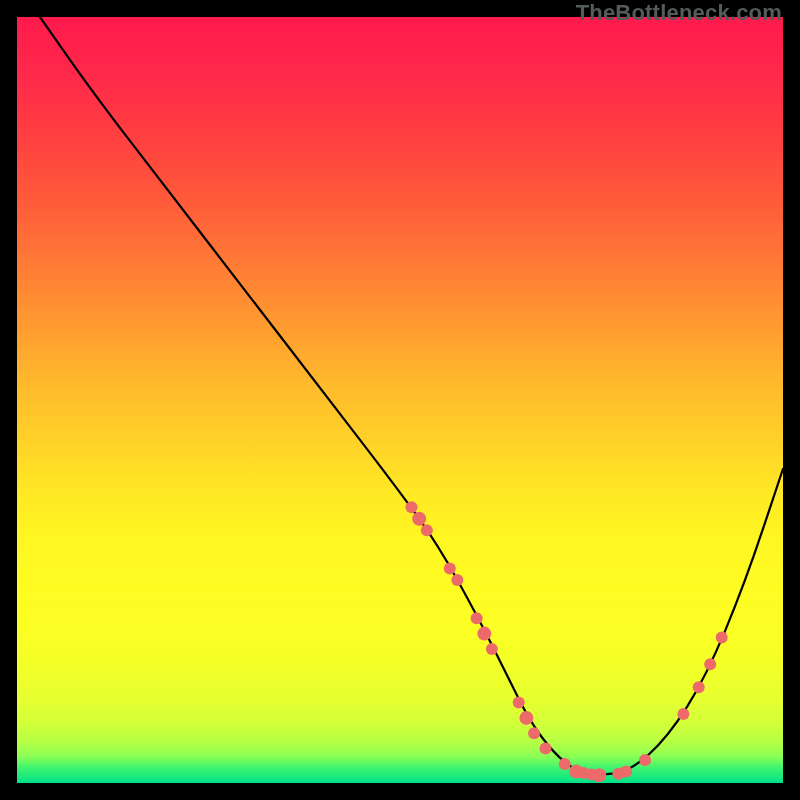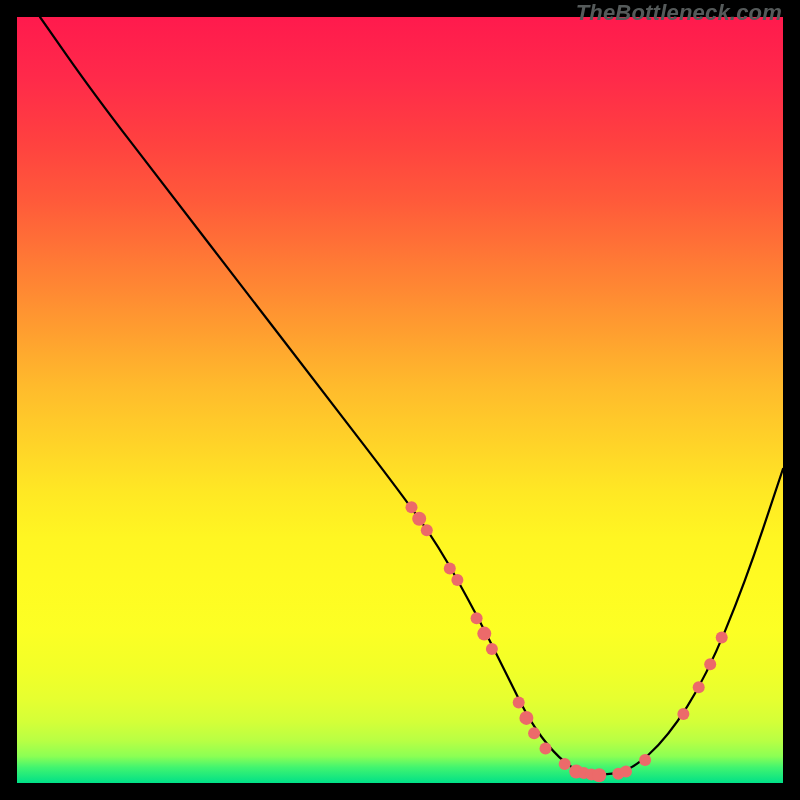--- a/index.html
+++ b/index.html
@@ -2,21 +2,20 @@
 <html><head>
 <meta charset="utf-8">
 <style>
   * { margin: 0; padding: 0; box-sizing: border-box; }
   html, body { width: 800px; height: 800px; overflow: hidden; background: #000; }
   .frame {
     position: relative;
     width: 800px;
     height: 657px;
     background: #000;
-    font-style: italic;
   }
   .plot-area {
     position: absolute;
     left: 17px;
     top: 17px;
     width: 766px;
     height: 766px;
     overflow: hidden;
   }
   .gradient-bg {

